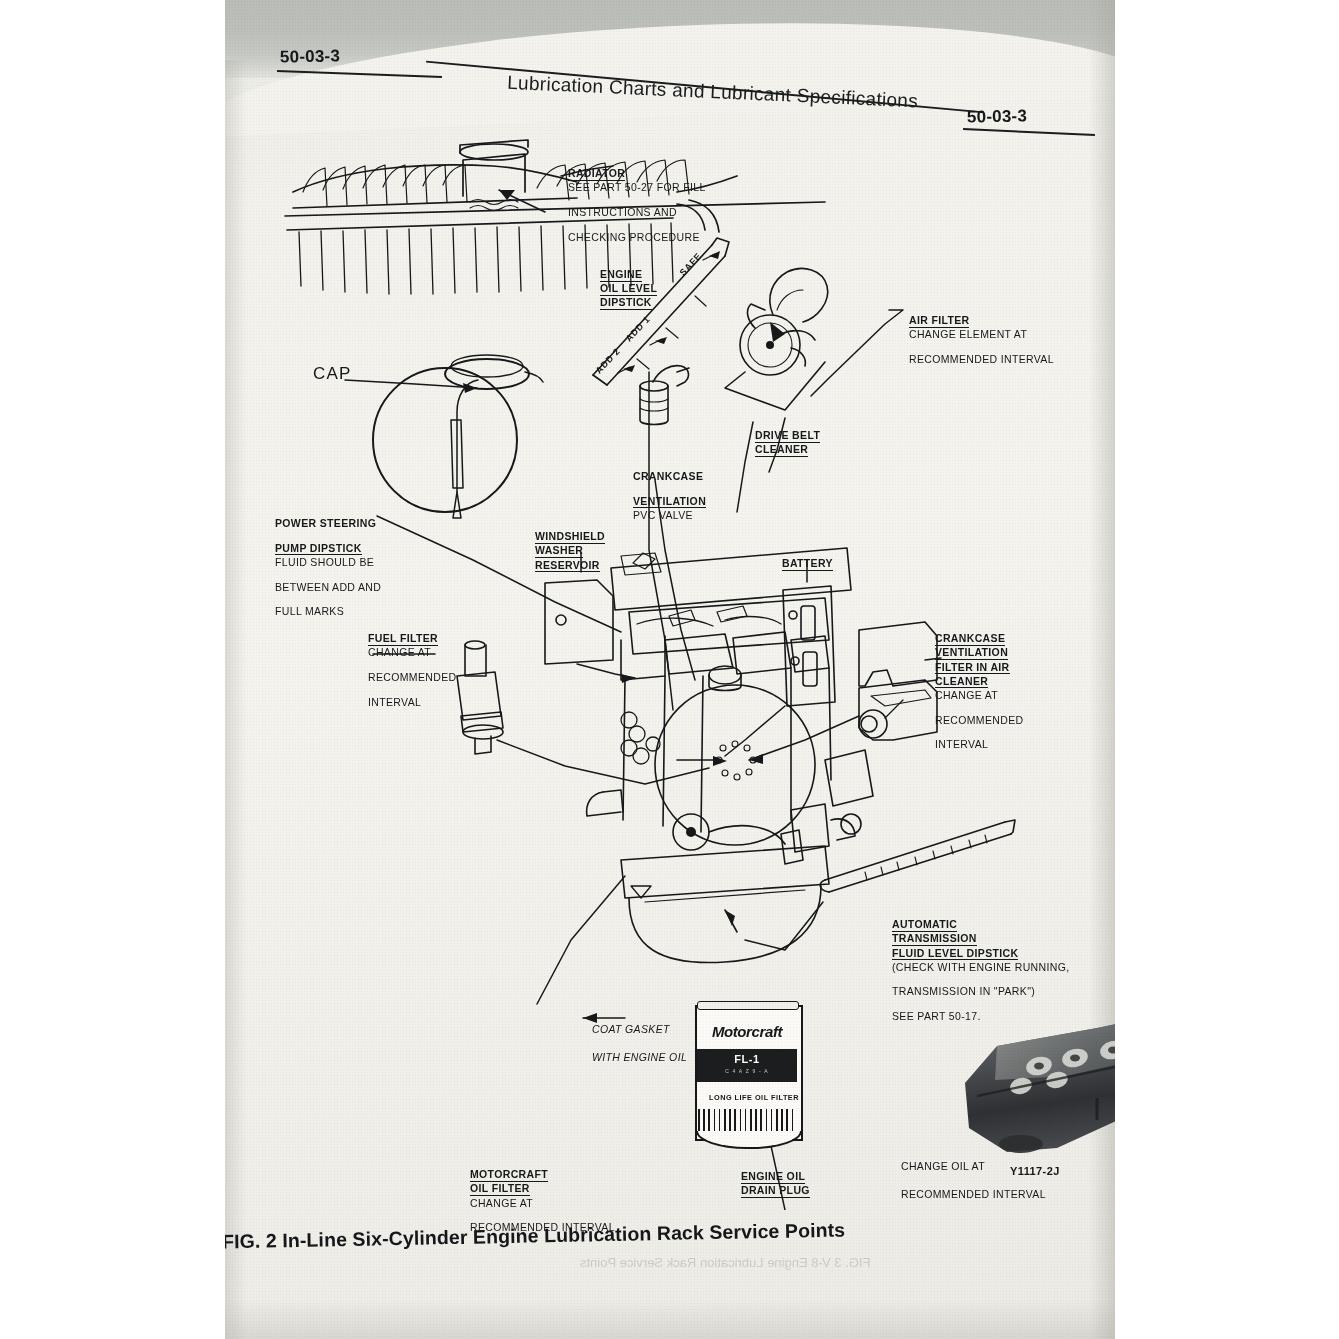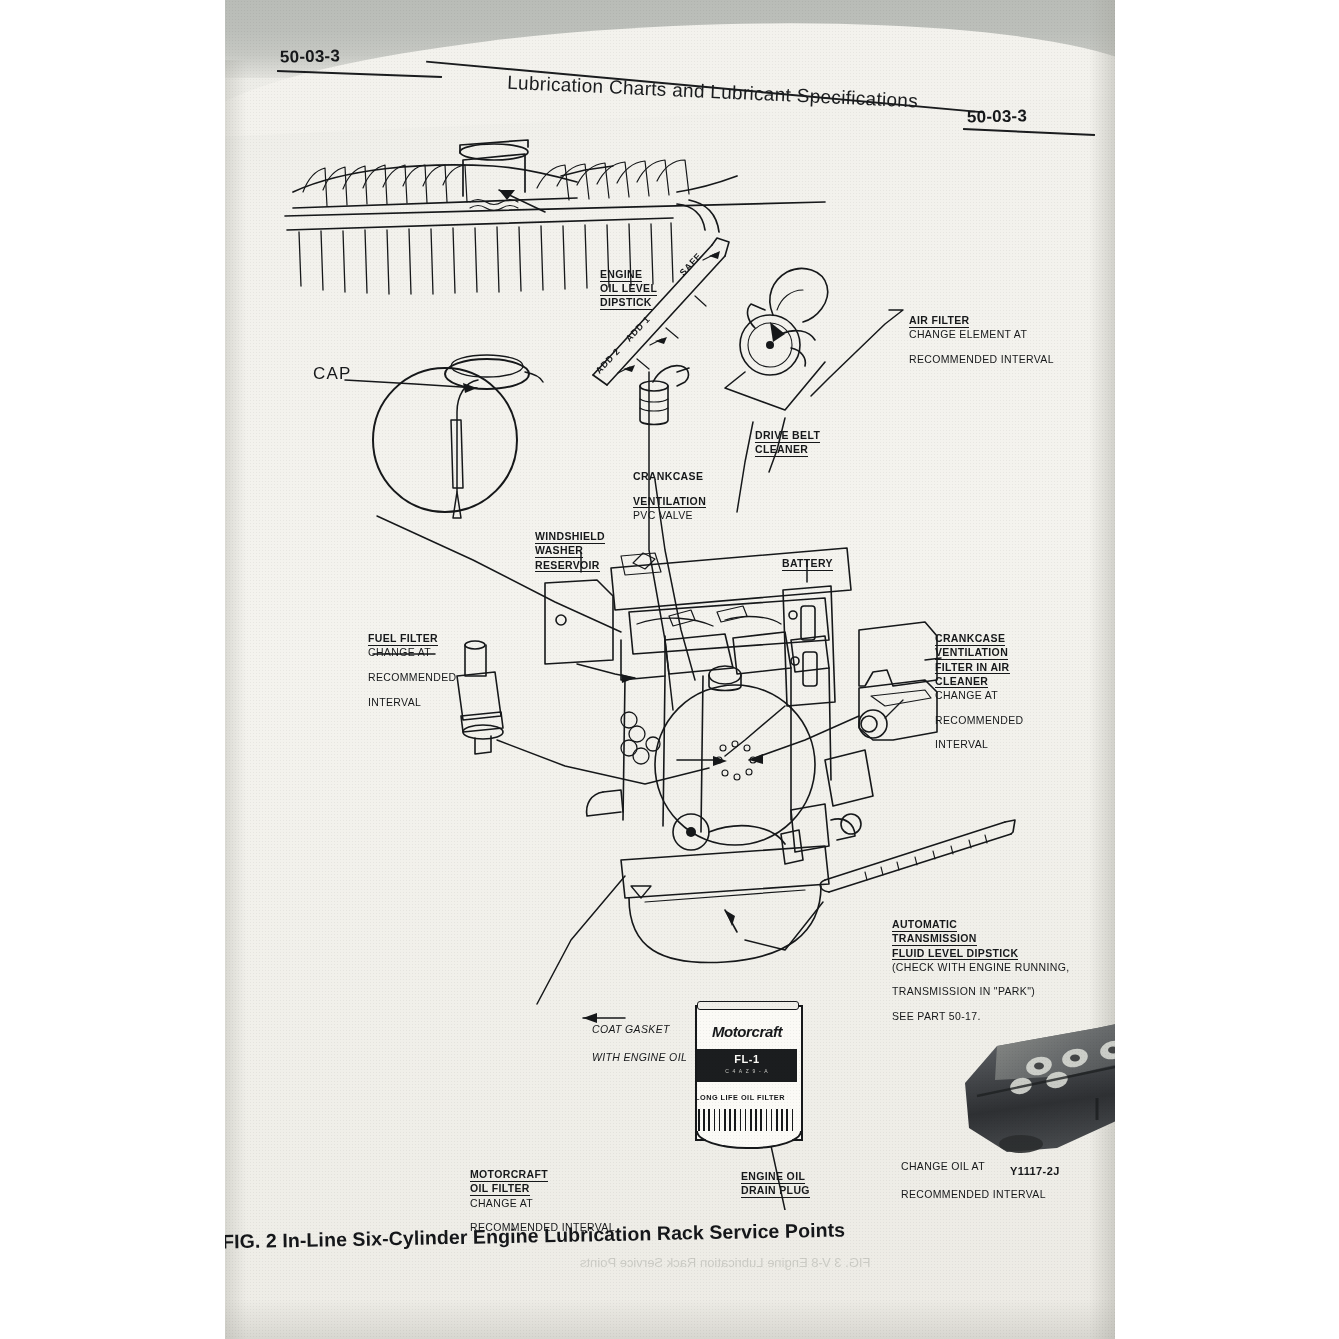--- a/index.html
+++ b/index.html
@@ -70,21 +70,21 @@
   
   #oilcan{position:absolute;left:470px;top:1005px;width:104px;height:148px;}
   .can-body{position:absolute;left:0;top:0;width:104px;height:132px;border:2.2px solid #16181a;background:#fbfaf6;}
   .can-top{position:absolute;left:2px;top:-4px;width:100px;height:7px;border:1.6px solid #16181a;border-radius:3px;background:#f0efe9;}
   .can-band{position:absolute;left:2px;top:44px;width:100px;height:33px;background:#1b1d1f;}
   .can-brand{position:absolute;left:0;top:18px;width:104px;text-align:center;font-weight:bold;
     font-size:15px;color:#16181a;font-style:italic;letter-spacing:-.4px;font-family:"Liberation Sans",sans-serif;}
   .can-code{position:absolute;left:0;top:48px;width:104px;text-align:center;font-weight:bold;
     font-size:11px;color:#fbfaf6;letter-spacing:.6px;}
   .can-sub{position:absolute;left:0;top:63px;width:104px;text-align:center;font-size:5px;color:#c9c9c4;letter-spacing:1.2px;}
-  .can-life{position:absolute;left:0;top:88px;width:104px;text-align:left;font-weight:bold;
+  .can-life{position:absolute;left:0;top:88px;width:104px;text-align:right;font-weight:bold;
     font-size:7.3px;color:#16181a;letter-spacing:.5px;}
   .can-ribs{position:absolute;left:3px;top:104px;width:98px;height:22px;
     background:repeating-linear-gradient(90deg,#16181a 0 1.6px,transparent 1.6px 5.2px);}
   .can-bottom{position:absolute;left:1px;top:126px;width:102px;height:16px;
     border:2.2px solid #16181a;border-top:none;border-radius:0 0 48% 48%/0 0 100% 100%;background:#fbfaf6;}
 
   
   #oilpan{position:absolute;left:722px;top:988px;width:350px;height:172px;}
 
   
@@ -388,20 +388,26 @@
             <path d="M312 884 L 346 820 L 400 756"></path>
 
             <path d="M560 1090 L 536 980 L 514 884"></path>
 
             <path d="M400 898 L 358 898"></path>
             <path d="M358 898 l14 -5 l0 10 Z" fill="#16181a" stroke="none"></path>
           </g>
         </g>
       </svg>
 
+      <div class="lbl" style="left:343px;top:35px;">
+        <b class="u">RADIATOR</b>
+        <span class="ln">SEE PART 50-27 FOR FILL</span>
+        <span class="ln">INSTRUCTIONS AND</span>
+        <span class="ln">CHECKING PROCEDURE</span>
+      </div>
 
       <div class="lbl" style="left:375px;top:135px;line-height:13px;">
         <b class="u">ENGINE</b>
         <b class="u">OIL LEVEL</b>
         <b class="u">DIPSTICK</b>
       </div>
 
       <div class="lbl" style="left:452px;top:150px;font-size:9px;font-weight:bold;transform:rotate(-47deg);transform-origin:left top;letter-spacing:.8px;">SAFE</div>
       <div class="lbl" style="left:398px;top:216px;font-size:9px;font-weight:bold;transform:rotate(-47deg);transform-origin:left top;letter-spacing:.8px;">ADD 1</div>
       <div class="lbl" style="left:368px;top:248px;font-size:9px;font-weight:bold;transform:rotate(-47deg);transform-origin:left top;letter-spacing:.8px;">ADD 2</div>
@@ -418,20 +424,27 @@
       </div>
 
       <div class="lbl" style="left:88px;top:248px;font-size:17px;letter-spacing:1.2px;">CAP</div>
 
       <div class="lbl" style="left:408px;top:338px;">
         <b>CRANKCASE</b>
         <b class="u">VENTILATION</b>
         <span class="ln">PVC VALVE</span>
       </div>
 
+      <div class="lbl" style="left:50px;top:385px;">
+        <b>POWER STEERING</b>
+        <b class="u">PUMP DIPSTICK</b>
+        <span class="ln">FLUID SHOULD BE</span>
+        <span class="ln">BETWEEN ADD AND</span>
+        <span class="ln">FULL MARKS</span>
+      </div>
 
       <div class="lbl" style="left:310px;top:398px;">
         <b class="u">WINDSHIELD</b>
         <b class="u">WASHER</b>
         <b class="u">RESERVOIR</b>
       </div>
 
       <div class="lbl" style="left:557px;top:425px;">
         <b class="u">BATTERY</b>
       </div>

